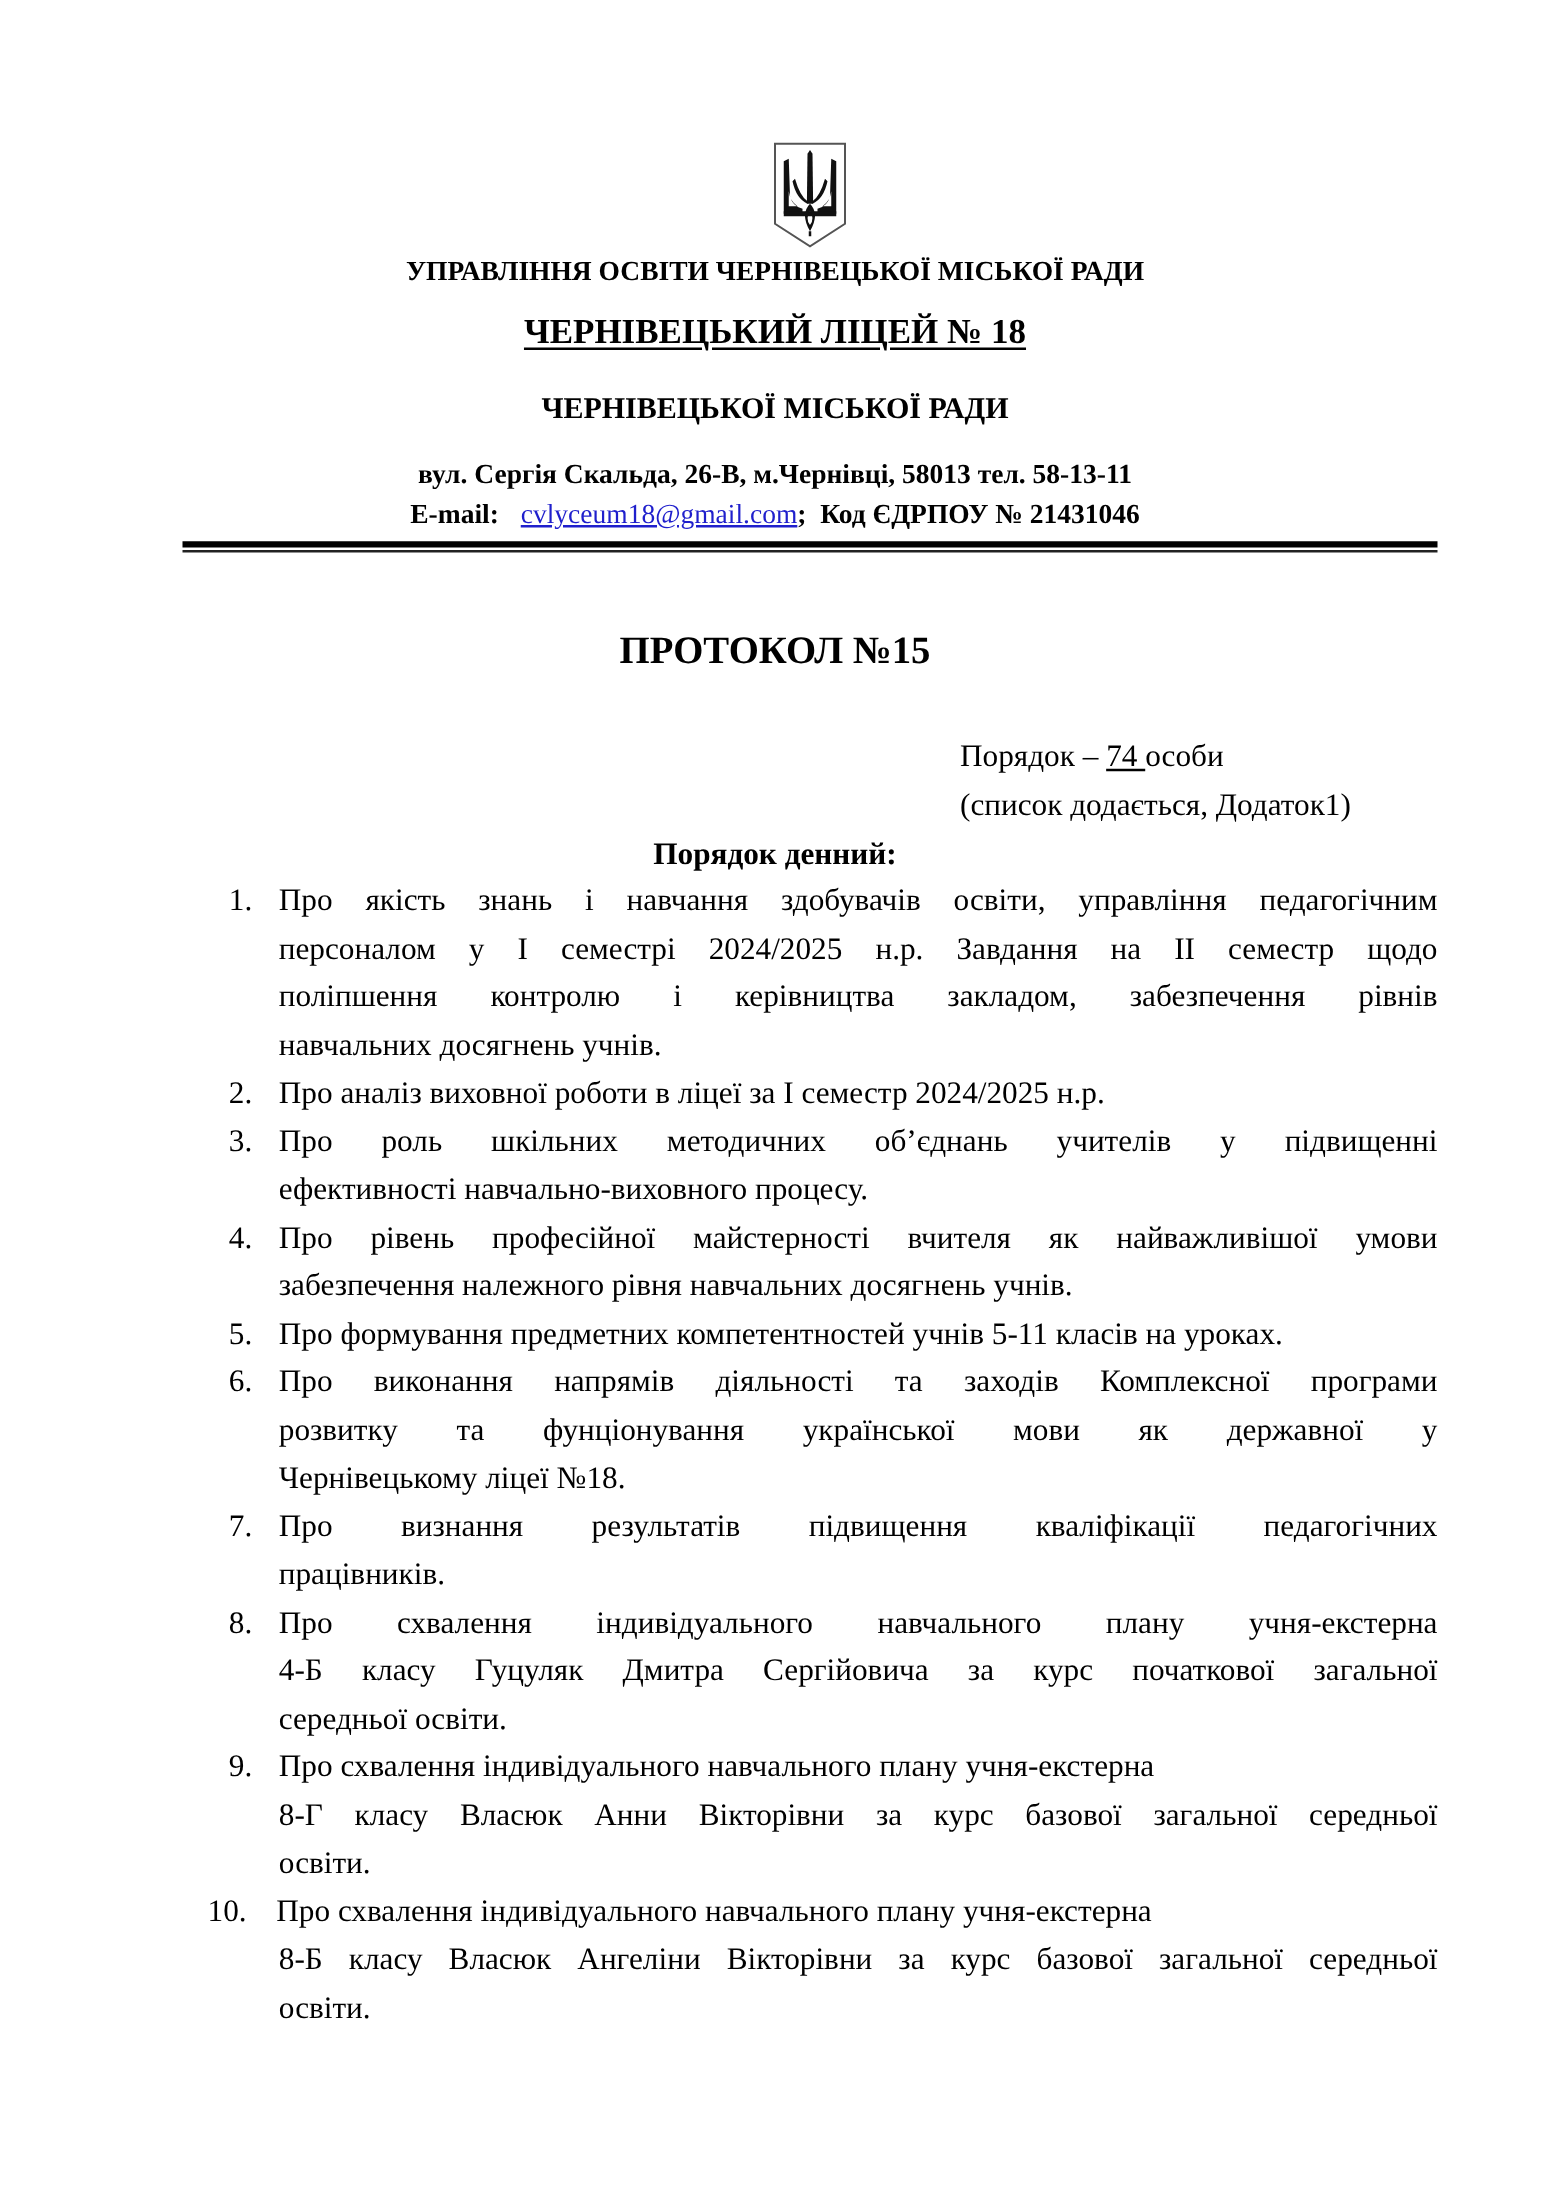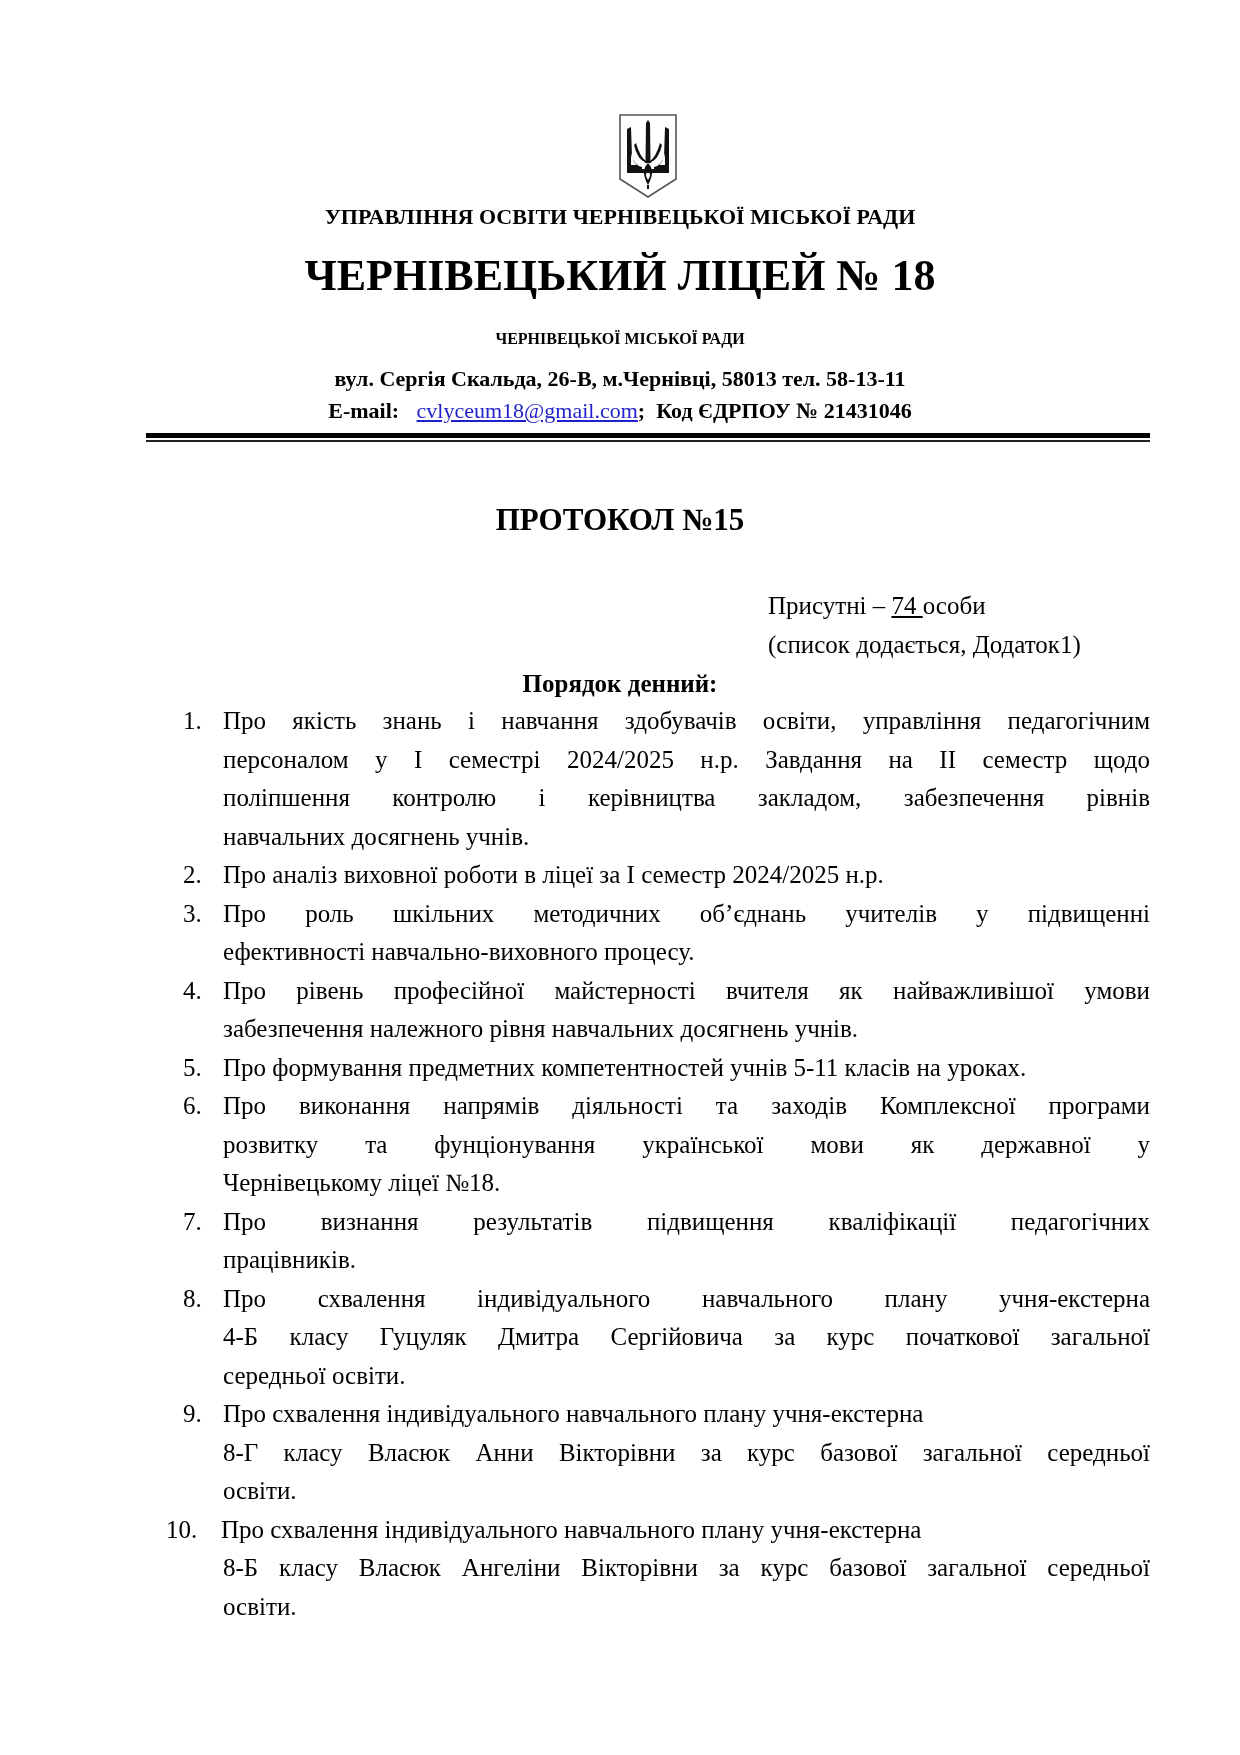--- a/index.html
+++ b/index.html
@@ -36,27 +36,28 @@
       white-space: nowrap;
       font-weight: bold;
     }
     .dept {
       top: 204px;
       font-size: 22px;
       letter-spacing: 0px;
     }
     .lyceum {
       top: 250px;
-      font-size: 44px;
+      font-size: 28px;
+      text-decoration: underline;
       text-underline-offset: 4px;
       text-align: center;
     }
     .council {
-      top: 330px;
-      font-size: 16px;
+      top: 314px;
+      font-size: 24px;
     }
     .address {
       top: 366px;
       font-size: 22px;
     }
     .contacts {
       top: 398px;
       font-size: 22px;
     }
     .email-link {
@@ -175,21 +176,21 @@
   </div>
 
   <div class="separator">
     <div class="thick"></div>
     <div class="thin"></div>
   </div>
 
   <div class="center-line title">ПРОТОКОЛ №15</div>
 
   <div class="attend attend1">
-    <span>Присутні – </span><span class="u">74 </span><span>особи</span>
+    <span>Порядок – </span><span class="u">74 </span><span>особи</span>
   </div>
   <div class="attend attend2">(список додається, Додаток1)</div>
 
   <div class="center-line agenda-title">Порядок денний:</div>
 
   <ol class="agenda">
     <li>
       <span class="num">1.</span>
       <span class="line">Про якість знань і навчання здобувачів освіти, управління педагогічним</span>
       <span class="line">персоналом у І семестрі 2024/2025 н.р. Завдання на ІІ семестр щодо</span>

